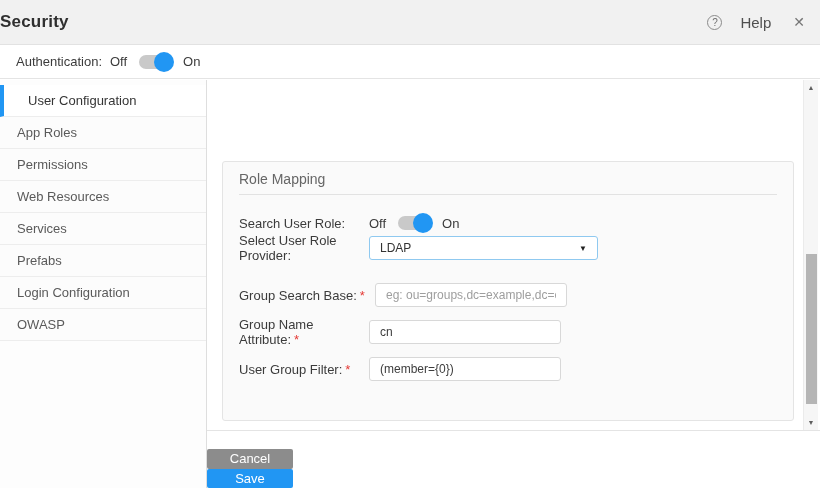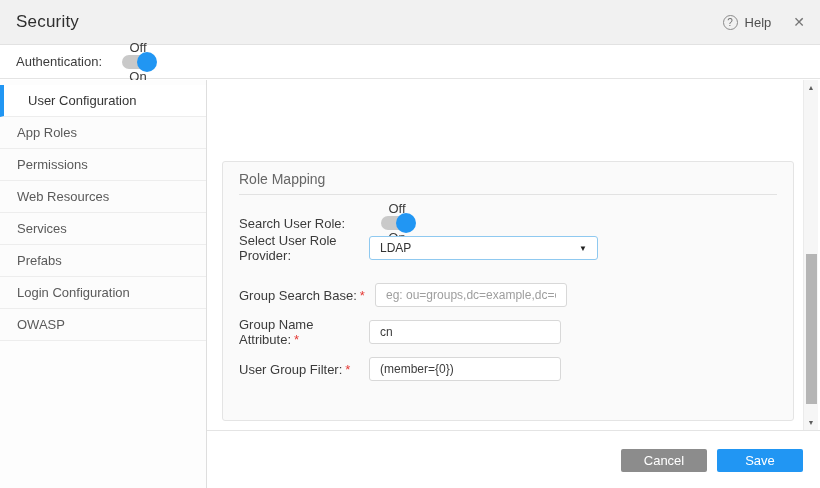--- a/index.html
+++ b/index.html
@@ -3,32 +3,32 @@
 <meta charset="utf-8">
 <style>
   * { margin:0; padding:0; box-sizing:border-box; }
   html,body { width:820px; height:488px; }
   body { font-family:"Liberation Sans", sans-serif; background:#fff; overflow:hidden; }
   .window { position:relative; width:820px; height:488px; background:#fff; overflow:hidden; }
 
   
   .header { position:absolute; top:0; left:0; right:0; height:45px; background:#f1f1f1;
             border-bottom:1px solid #e2e2e2; display:flex; align-items:center; }
-  .header-title { margin-left:16px; font-size:17px; font-weight:400; color:#2f2f2f; letter-spacing:.2px; }
+  .header-title { font-size:17px; font-weight:700; color:#2f2f2f; letter-spacing:.2px; }
   .header-right { margin-left:auto; display:flex; align-items:center; margin-right:15px; }
   .help-icon { width:15px; height:15px; border:1px solid #8b8b8b; border-radius:50%;
                font-size:10px; line-height:13px; text-align:center; color:#6f6f6f; cursor:pointer; }
-  .help-label { font-size:13px; color:#4f4f4f; margin-left:7px; cursor:pointer; }
+  .help-label { font-size:15px; color:#4f4f4f; margin-left:18px; cursor:pointer; }
   .close-icon { font-size:14px; color:#757575; margin-left:22px; cursor:pointer; }
 
   
   .auth-bar { position:absolute; top:45px; left:0; right:0; height:34px; background:#fff;
               border-bottom:1px solid #e4e4e4; display:flex; align-items:center; }
   .auth-label { margin-left:16px; width:94px; font-size:13px; color:#3b3b3b; }
-  .toggle-group { display:flex; align-items:center;flex-direction:column; }
+  .toggle-group { display:flex; align-items:center; }
   .toggle-text { font-size:13px; color:#3b3b3b; }
   .switch { position:relative; width:32px; height:14px; background:#c9c9c9; border-radius:7px;
             margin:0 12px; cursor:pointer; }
   .switch .knob { position:absolute; top:-3px; right:-3px; width:20px; height:20px;
                   border-radius:50%; background:#2196f3; }
 
   
   .sidebar { position:absolute; top:80px; left:0; bottom:0; width:207px; background:#fdfdfd;
              border-right:1px solid #dedede; padding-top:5px; }
   .side-item { height:32px; line-height:32px; padding-left:17px; font-size:13px; color:#5a5a5a;
@@ -64,21 +64,21 @@
   
   .scrollbar { position:absolute; right:2px; top:80px; width:15px; height:350px; background:#f6f6f6;
                border-left:1px solid #ebebeb; }
   .sb-arrow { position:absolute; left:0; right:0; text-align:center; font-size:7px; color:#5f5f5f; cursor:pointer; }
   .sb-up { top:4px; } .sb-down { bottom:4px; }
   .sb-thumb { position:absolute; left:2px; top:174px; width:11px; height:150px; background:#b5b5b5; cursor:pointer; }
 
   
   .footer { position:absolute; left:207px; right:0; bottom:0; height:58px; background:#fff;
             border-top:1px solid #e4e4e4; display:flex; justify-content:flex-end; align-items:flex-start;
-            padding:18px 17px 0 0; }
+            padding:18px 17px 0 0;flex-direction:column; }
   .btn { width:86px; height:23px; border:none; border-radius:2px; font-size:13px; font-weight:500;
          color:#fff; font-family:inherit; cursor:pointer; }
   .btn-cancel { background:#8c8c8c; margin-right:10px; }
   .btn-save { background:#2196f3; }
 </style>
 </head>
 <body>
 
 <div class="window">
 

